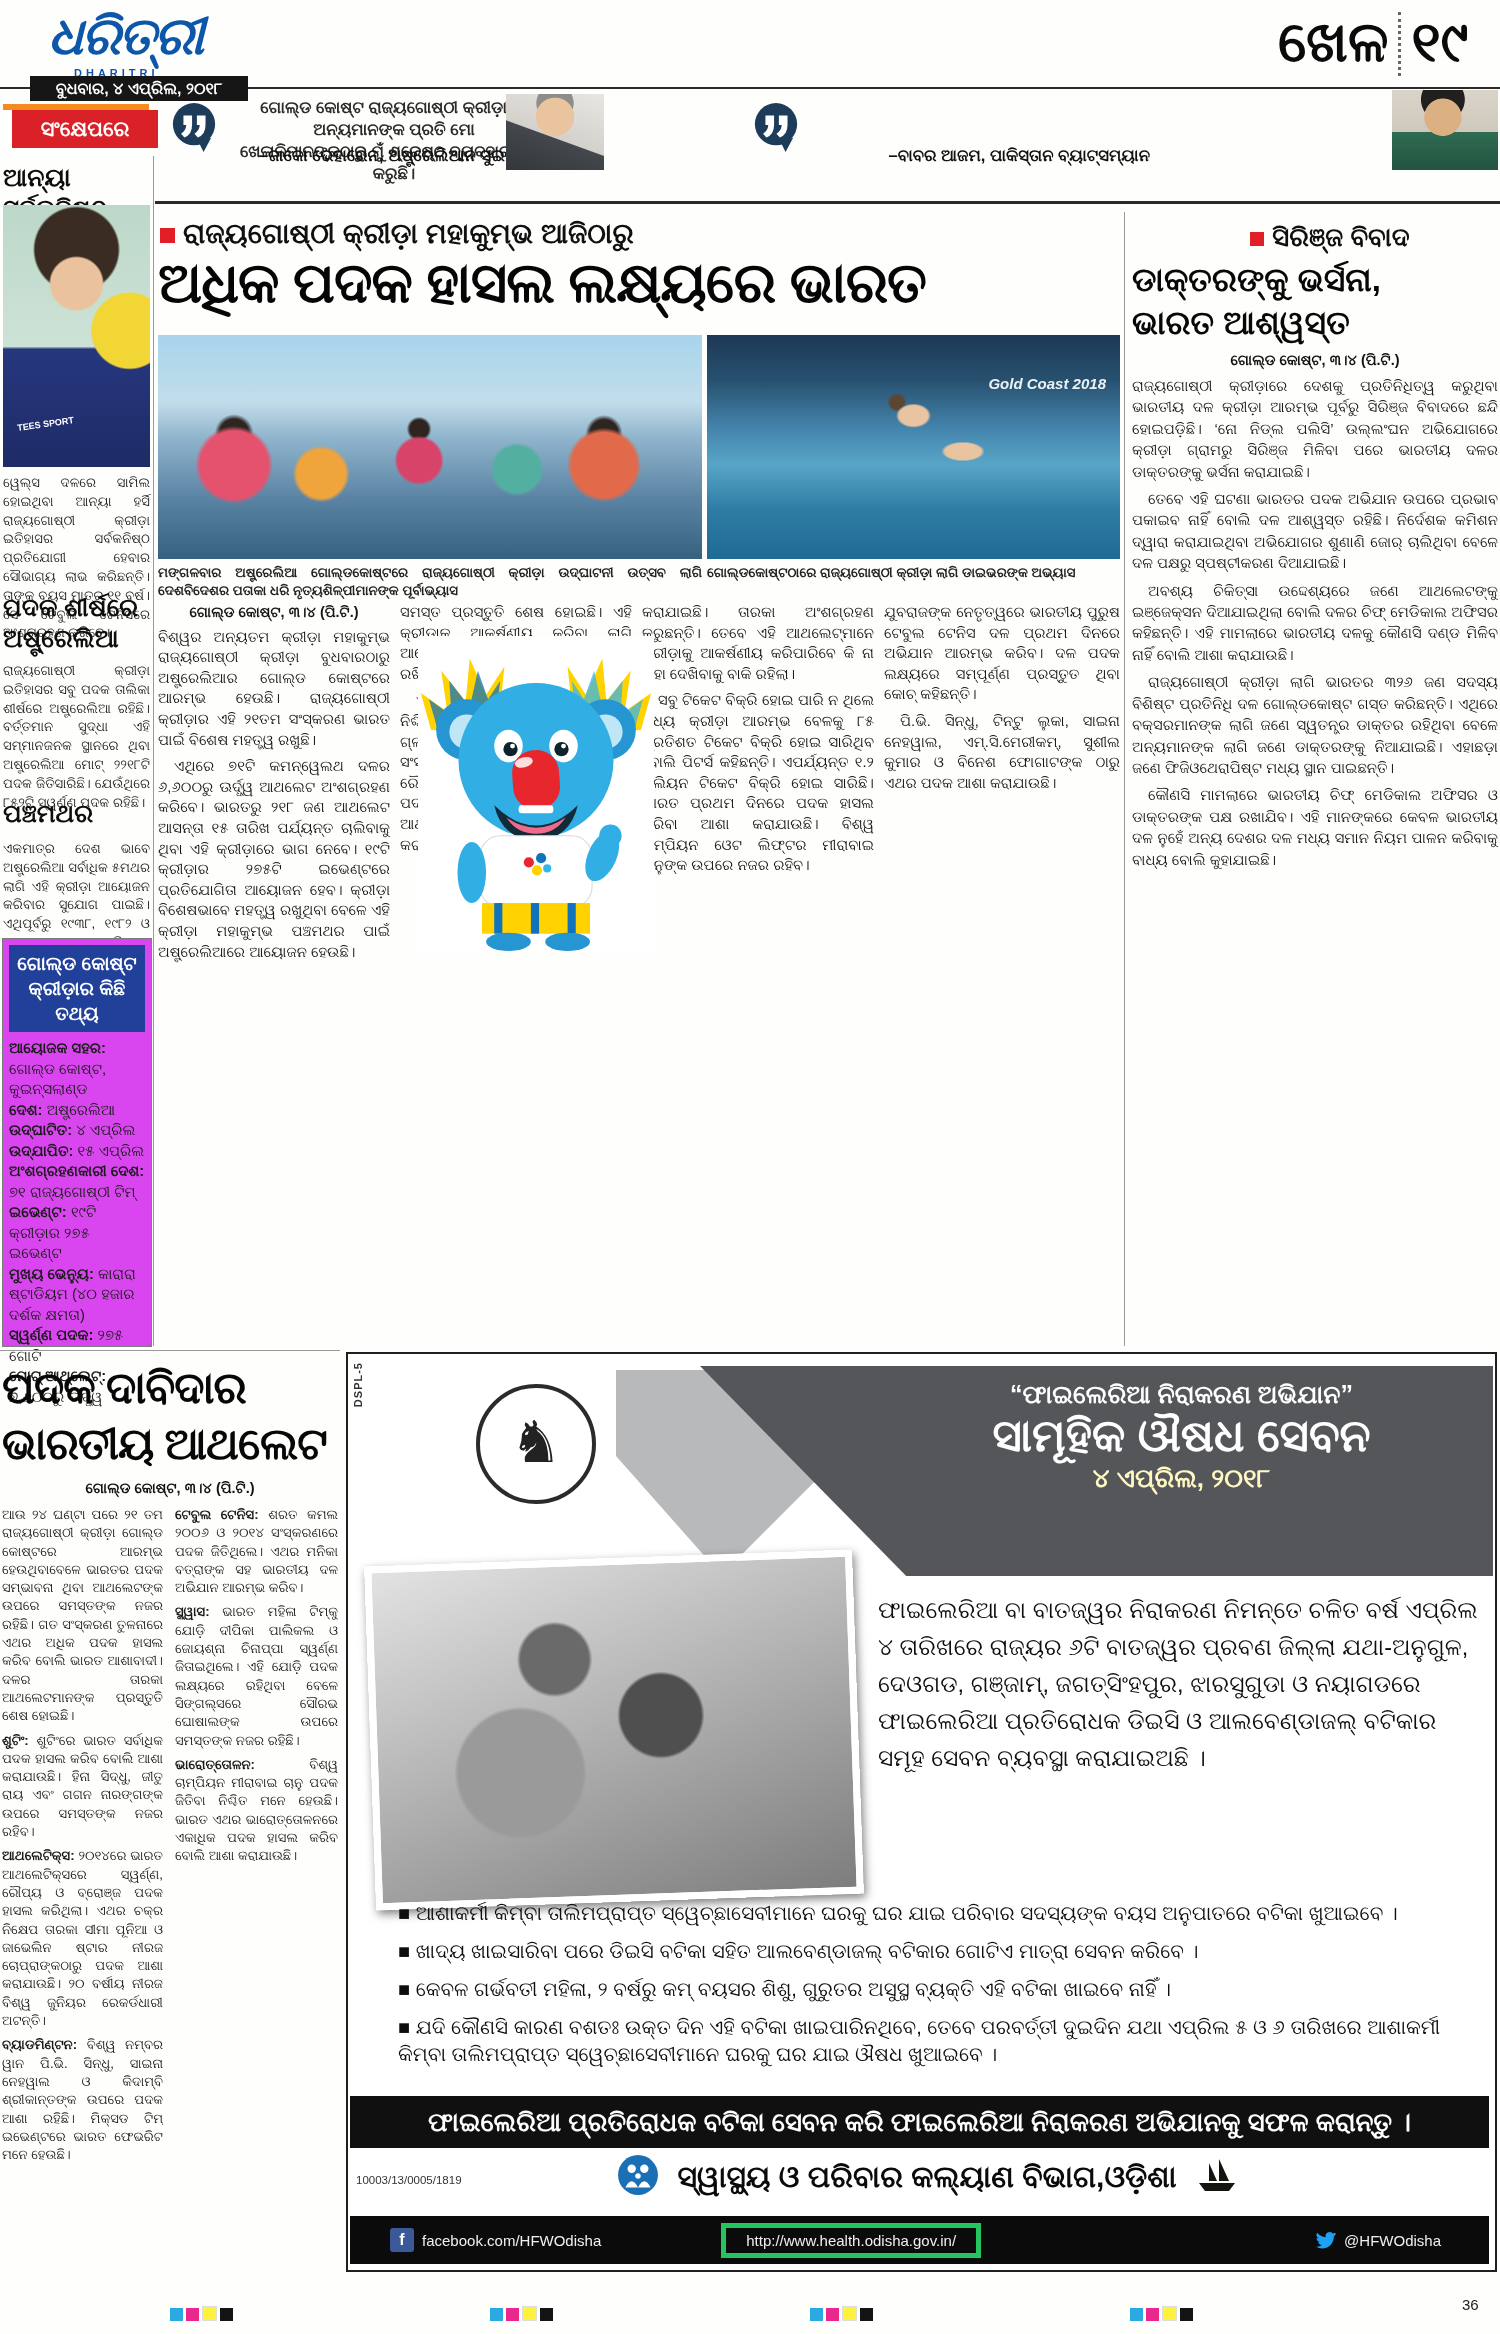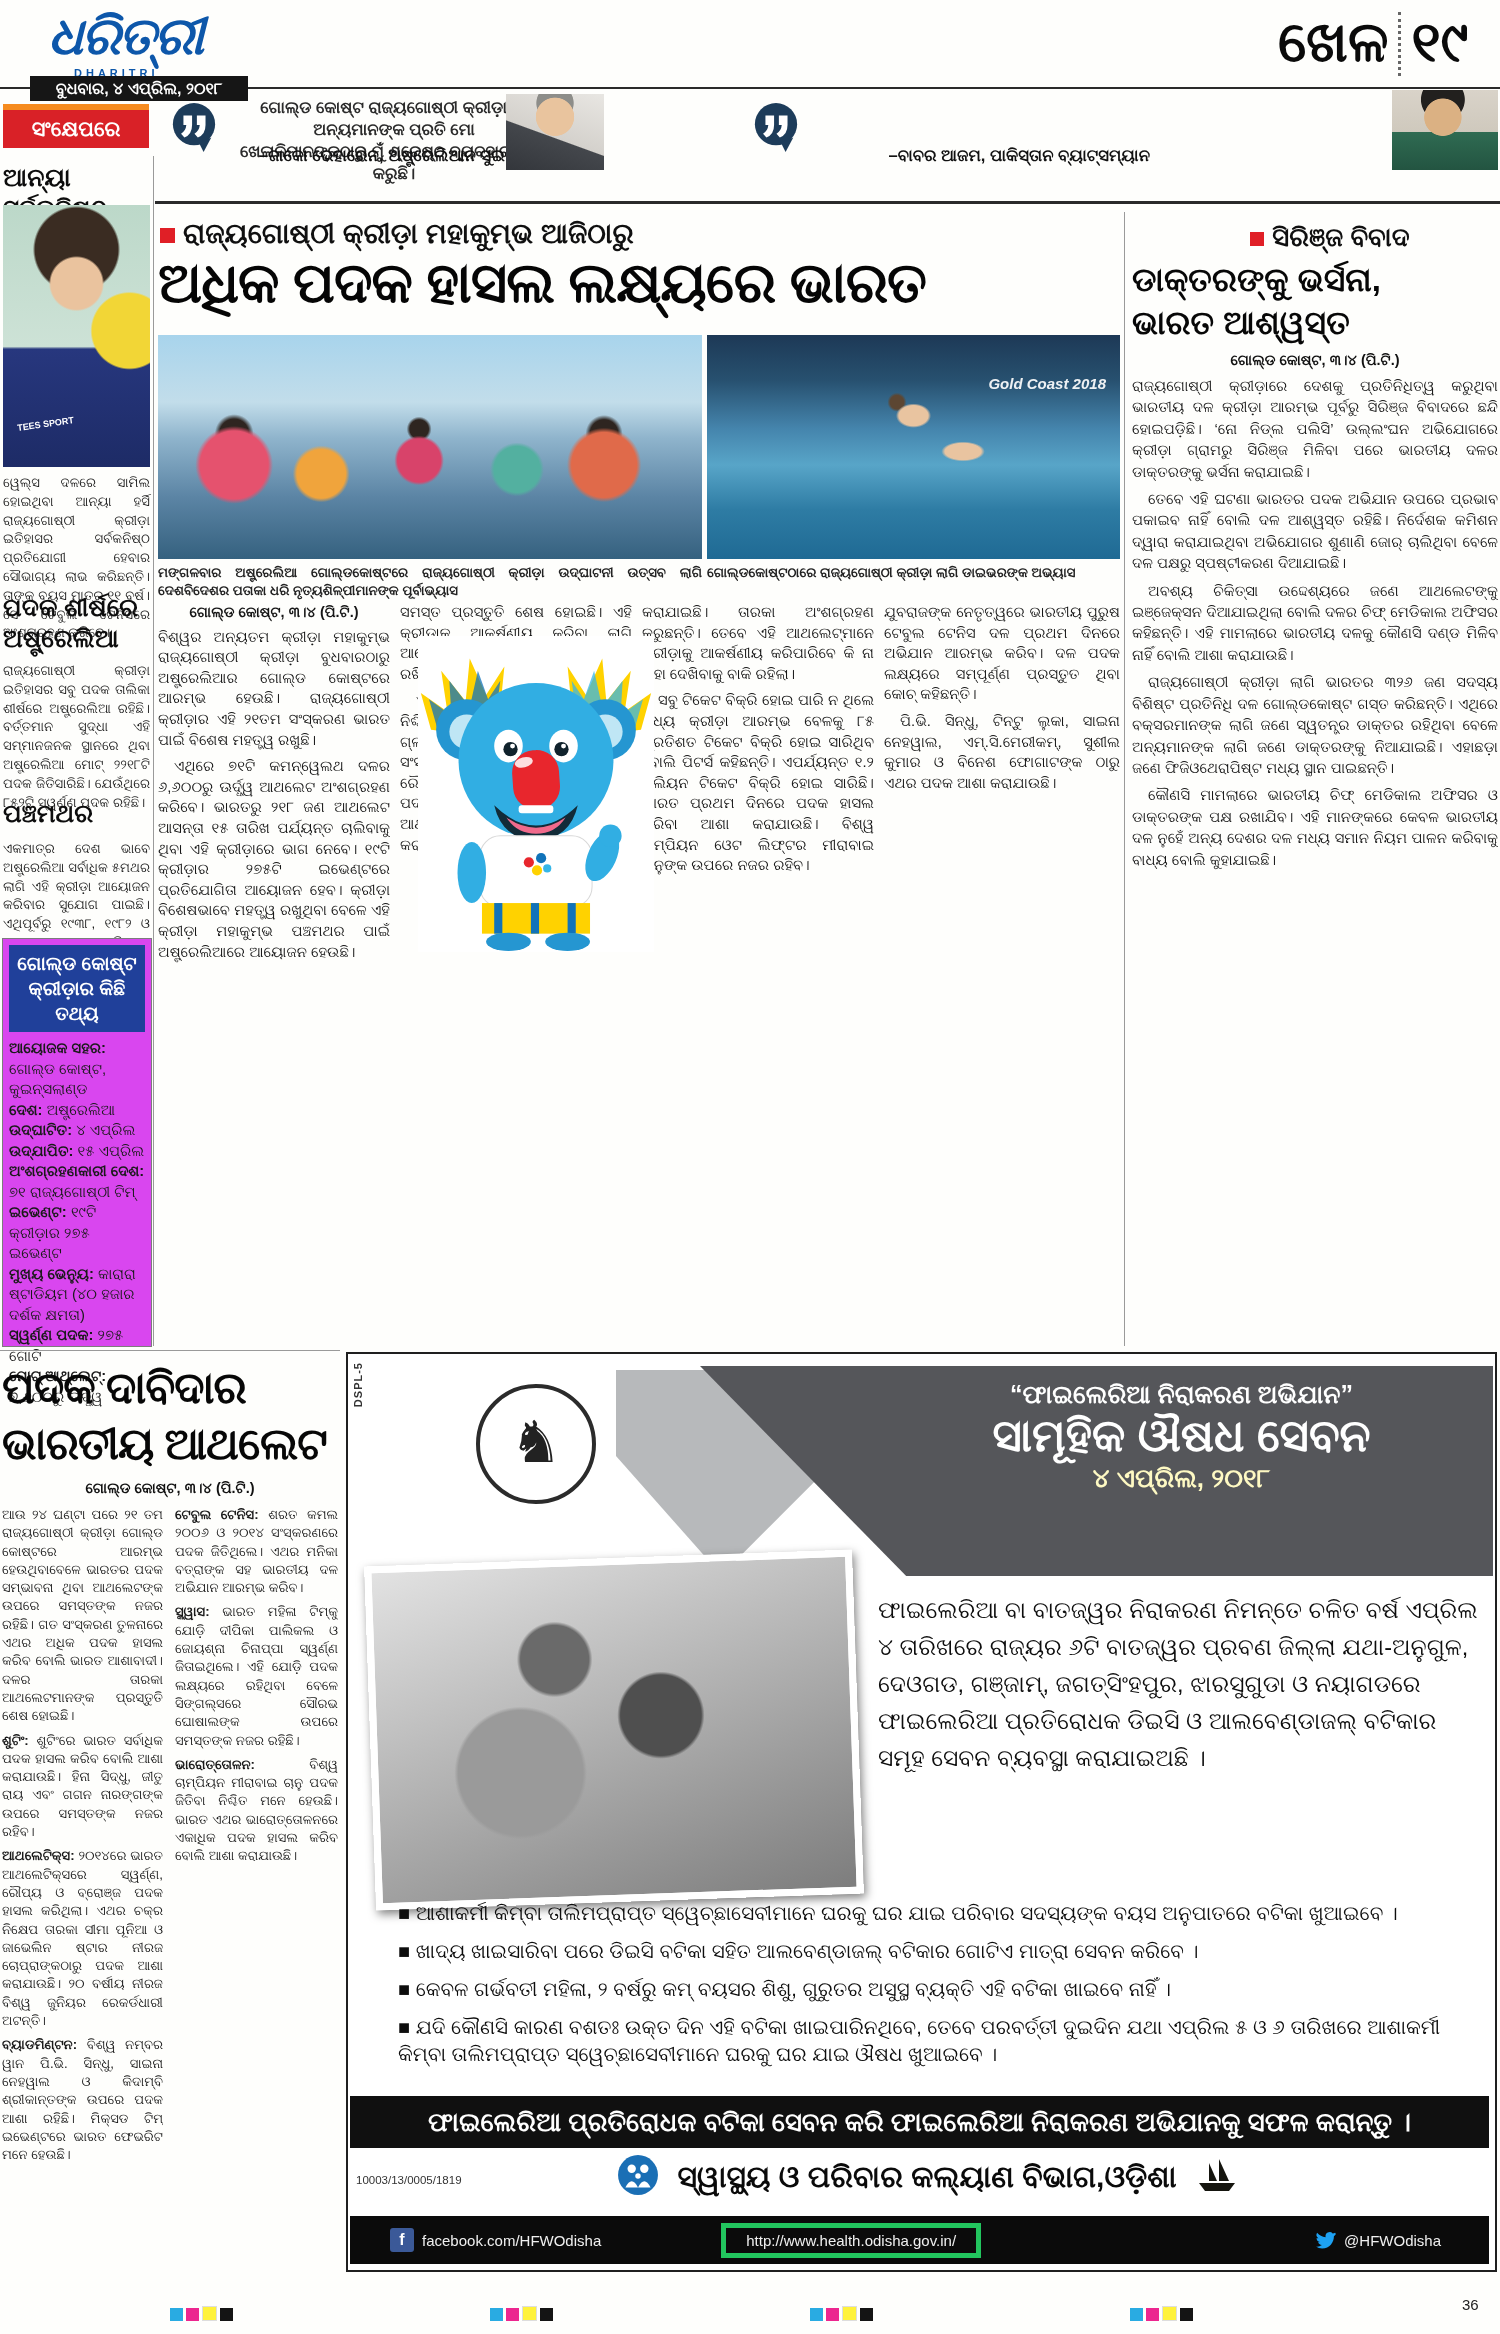--- a/index.html
+++ b/index.html
@@ -70,21 +70,21 @@
     <div class="logo-latin" style="margin-left:26px;">DHARITRI</div>
   </div>
   <div class="abs date-bar" style="left:30px;top:76px;width:218px;height:25px;">ବୁଧବାର, ୪ ଏପ୍ରିଲ, ୨୦୧୮</div>
   <div class="abs" style="left:1278px;top:12px;display:flex;align-items:flex-start;">
     <span class="section-big">ଖେଳ</span>
     <span style="display:inline-block;border-left:3px dotted #666;height:64px;margin:0 10px;"></span>
     <span class="section-big">୧୯</span>
   </div>
 
   <div class="abs" style="left:3px;top:104px;width:146px;height:6px;background:#f68b1f;"></div>
-  <div class="abs brief-label" style="left:3px;top:110px;width:146px;height:38px;">ସଂକ୍ଷେପରେ</div>
+  <div class="abs brief-label" style="left:12px;top:110px;width:146px;height:38px;">ସଂକ୍ଷେପରେ</div>
 
   <div class="abs" style="left:170px;top:102px;width:48px;height:52px;">
     <svg viewBox="0 0 50 54" width="48" height="52">
         <circle cx="25" cy="23" r="22" fill="#1d3c5a"></circle>
         <polygon points="30,42 43,37 35,52" fill="#1d3c5a"></polygon>
         <path d="M14,14 h9 v10 q0,10 -8,13 l-3.5-4 q5-3 5.5-9 h-3 z" fill="#fff"></path>
         <path d="M28,14 h9 v10 q0,10 -8,13 l-3.5-4 q5-3 5.5-9 h-3 z" fill="#fff"></path>
       </svg>
   </div>
   <div class="abs quote-text" style="left:226px;top:96px;width:336px;">

